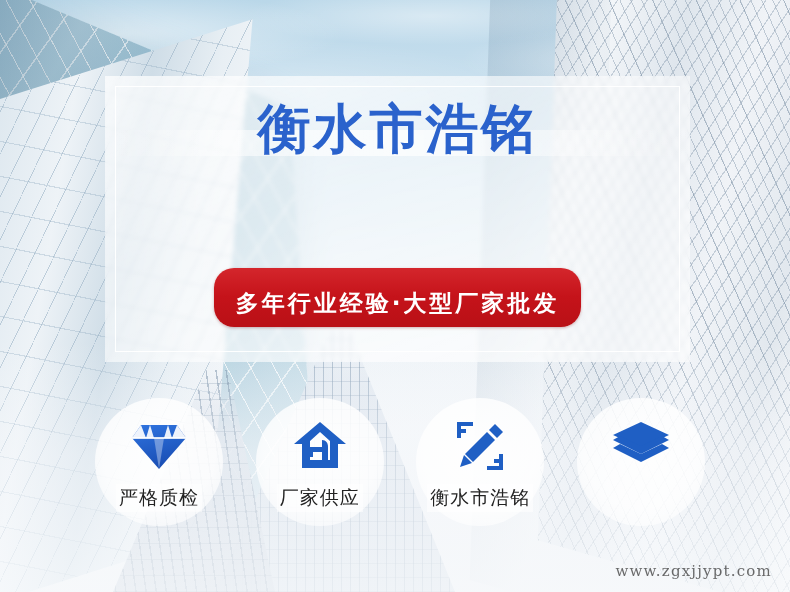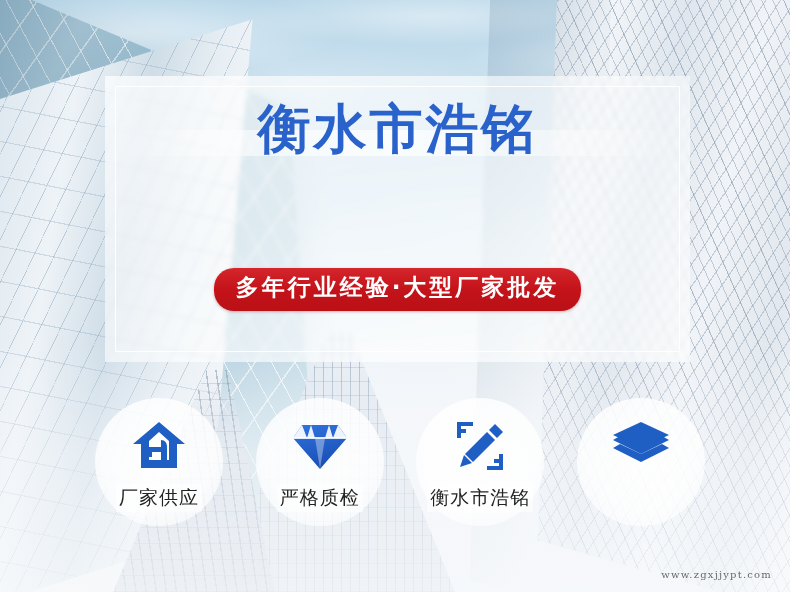--- a/index.html
+++ b/index.html
@@ -178,21 +178,21 @@
     text-align:center;
   }
   .pill{
     display:inline-block;
     background:linear-gradient(180deg,#d4262c 0%,#c5131a 48%,#b91016 100%);
     color:#ffffff;
     font-family:"DejaVu Sans","Liberation Sans",sans-serif;
     font-weight:bold;
     font-size:23px;
     letter-spacing:3px;
-    padding:4px 22px 8px 22px;
+    padding:20px 22px 8px 22px;
     border-radius:20px;
     box-shadow:0 1px 3px rgba(120,10,14,.3);
     white-space:nowrap;
   }
 
   
   .features{
     position:absolute;
     left:95px;top:398px;
     width:610px;
@@ -225,21 +225,21 @@
     background:rgba(255,255,255,.55);
     padding:1px 3px;
     white-space:nowrap;
   }
 
   
   .watermark{
     position:absolute;
     right:18px;bottom:12px;
     font-family:"DejaVu Serif","Liberation Serif",serif;
-    font-size:10px;
+    font-size:15px;
     letter-spacing:1.2px;
     color:#4a4a4a;
     opacity:.82;
     margin-top:46px;
   }
 </style>
 </head>
 <body>
 
 <div id="banner">
@@ -277,33 +277,20 @@
 
   <div class="title-wrap">
     <div class="title-line">衡水市浩铭</div>
   </div>
 
   <div class="pill-wrap">
     <span class="pill">多年行业经验·大型厂家批发</span>
   </div>
 
   <div class="features">
-
-    <div class="feature">
-      <div class="feature-icon">
-        <svg width="56" height="52" viewBox="0 0 56 52" aria-hidden="true">
-          <path d="M28 2 L54 24 L46 24 L46 46 L10 46 L10 24 L2 24 Z
-                   M28 12 L18 21 L18 40 L38 40 L38 21 Z" fill="#1f5fc4"></path>
-          <path d="M17 27 h13 v5 h-9 v5 h-4 z" fill="#1f5fc4"></path>
-          <path d="M30 20 c4 0 6 3 6 7 v13 h-6 z" fill="#1f5fc4"></path>
-          <rect x="10" y="44" width="36" height="4" fill="#1f5fc4"></rect>
-        </svg>
-      </div>
-      <div class="feature-label">厂家供应</div>
-    </div>
 
     <div class="feature">
       <div class="feature-icon">
         <svg width="54" height="50" viewBox="0 0 54 50" aria-hidden="true">
           <defs>
             <linearGradient id="dg" x1="0" y1="0" x2="0.3" y2="1">
               <stop offset="0%" stop-color="#2f74e0"></stop>
               <stop offset="100%" stop-color="#1a4fb5"></stop>
             </linearGradient>
           </defs>
@@ -317,20 +304,33 @@
           <path d="M27 4 L22 17 h-4 L18 4 Z" fill="#ffffff" opacity=".0"></path>
           <path d="M27 48 L22 17 h10 Z" fill="#ffffff" opacity=".35"></path>
           <path d="M0 17 h54" stroke="#ffffff" stroke-width="2" fill="none" opacity=".85"></path>
         </svg>
       </div>
       <div class="feature-label">严格质检</div>
     </div>
 
     <div class="feature">
       <div class="feature-icon">
+        <svg width="56" height="52" viewBox="0 0 56 52" aria-hidden="true">
+          <path d="M28 2 L54 24 L46 24 L46 46 L10 46 L10 24 L2 24 Z
+                   M28 12 L18 21 L18 40 L38 40 L38 21 Z" fill="#1f5fc4"></path>
+          <path d="M17 27 h13 v5 h-9 v5 h-4 z" fill="#1f5fc4"></path>
+          <path d="M30 20 c4 0 6 3 6 7 v13 h-6 z" fill="#1f5fc4"></path>
+          <rect x="10" y="44" width="36" height="4" fill="#1f5fc4"></rect>
+        </svg>
+      </div>
+      <div class="feature-label">厂家供应</div>
+    </div>
+
+    <div class="feature">
+      <div class="feature-icon">
         <svg width="54" height="52" viewBox="0 0 54 52" aria-hidden="true">
           <g fill="#1f5fc4">
             <path d="M42 4 l8 8 l-6 6 l-8 -8 z"></path>
             <path d="M34 12 l8 8 l-22 22 l-8 -8 z"></path>
             <path d="M11 35 l8 8 l-12 4 z"></path>
           </g>
           <g stroke="#1f5fc4" stroke-width="4" fill="none" stroke-linejoin="miter">
             <path d="M20 4 H6 V18"></path>
             <path d="M6 11 H13"></path>
             <path d="M34 48 H48 V34"></path>

